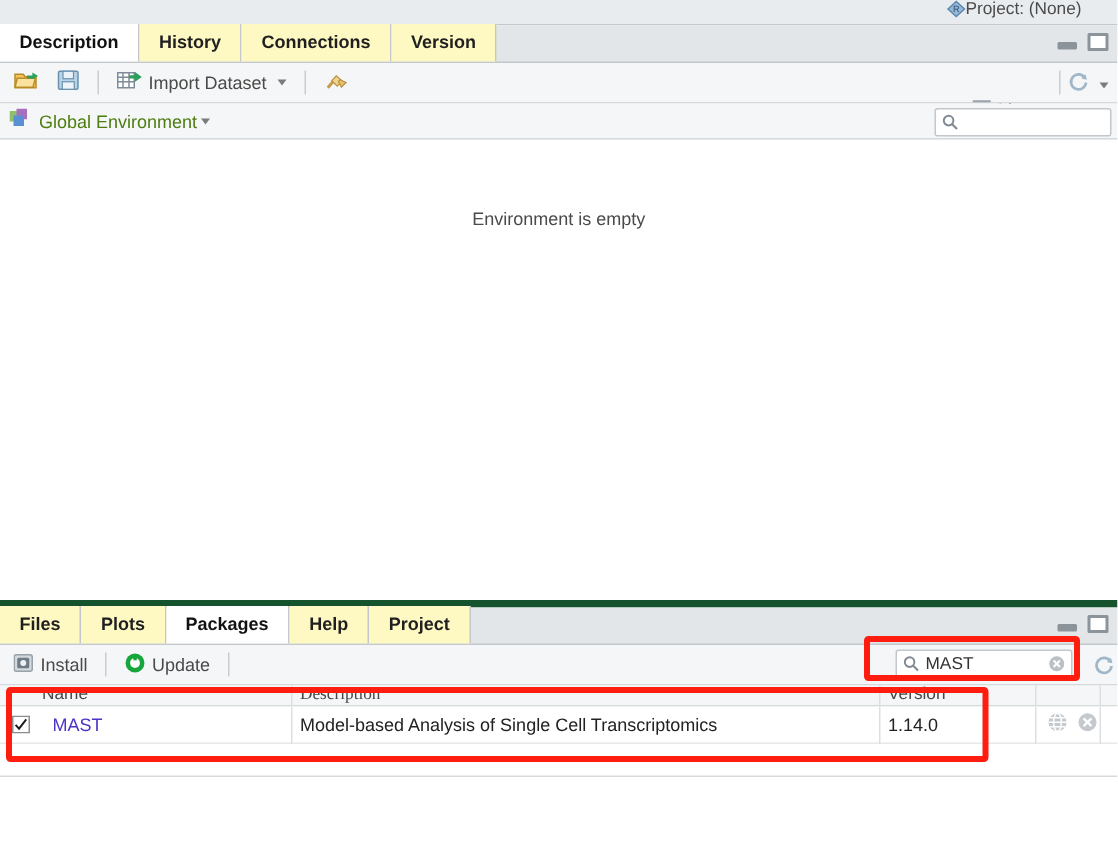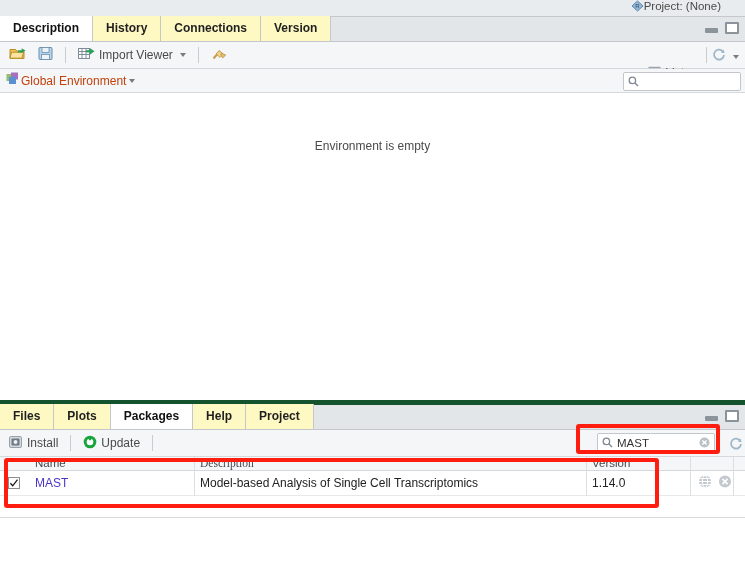--- a/index.html
+++ b/index.html
@@ -70,21 +70,21 @@
   .caret {
     width:0;height:0;border-left:3.5px solid transparent;border-right:3.5px solid transparent;
     border-top:4px solid #7b7b7b; display:inline-block; margin-left:3px;
   }
 
   
   .envbar {
     height:24px; background:#f4f6f7; border-bottom:1px solid #d5d9dc;
     display:flex; align-items:center; padding:0 6px; position:relative;
   }
-  .env-label { font-size:12px; color:#c2410c; }
+  .env-label { font-size:12px; color:#4d7c0f; margin-left:5px; }
 
   .searchbox {
     position:absolute; right:4px; top:3px;
     width:118px; height:19px; background:#ffffff;
     border:1px solid #c3c7cb; border-radius:2px;
     display:flex; align-items:center; padding:0 4px; gap:4px;
   }
   .searchbox input {
     border:none; outline:none; background:transparent;
     font-family:"Liberation Sans", sans-serif; font-size:11.5px; color:#333;
@@ -183,21 +183,21 @@
           <svg width="17" height="15" viewBox="0 0 17 15">
             <rect x="0.5" y="2.5" width="11" height="10" fill="#ffffff" stroke="#7f8c99" stroke-width="1"></rect>
             <line x1="0.5" y1="5.5" x2="11.5" y2="5.5" stroke="#7f8c99" stroke-width="1"></line>
             <line x1="0.5" y1="8.5" x2="11.5" y2="8.5" stroke="#7f8c99" stroke-width="1"></line>
             <line x1="4" y1="2.5" x2="4" y2="12.5" stroke="#7f8c99" stroke-width="1"></line>
             <line x1="8" y1="2.5" x2="8" y2="12.5" stroke="#7f8c99" stroke-width="1"></line>
             <path d="M8 4.2h4.5v2.2H8z" fill="#2aa05a"></path>
             <polygon points="11.8,1.9 16.5,5.3 11.8,8.7" fill="#2aa05a"></polygon>
           </svg>
         </span>
-        <span>Import Viewer</span>
+        <span>Import Dataset</span>
         <span class="caret"></span>
       </span>
 
       <span class="tb-sep"></span>
 
       <span class="tb-item">
         <span>
           <svg width="16" height="15" viewBox="0 0 16 15">
             <line x1="2.5" y1="12.5" x2="9" y2="5" stroke="#c89b4a" stroke-width="2"></line>
             <path d="M8.2 4.6l4 3.4-3.4 3.4-3.6-3.6z" fill="#f2d28f" stroke="#b9913f" stroke-width="0.8"></path>
@@ -324,21 +324,21 @@
         <span>
           <svg width="14" height="14" viewBox="0 0 14 14">
             <path d="M11.4 4.2A5 5 0 1 0 12 7" fill="none" stroke="#9fb7c9" stroke-width="1.8"></path>
             <polygon points="11.6,1.5 12.6,5.2 8.9,4.4" fill="#9fb7c9"></polygon>
           </svg>
         </span>
       </span>
     </div>
 
     <div class="pkg-head">
-      <span style="left:35px;">Name</span>
+      <span style="left:28px;">Name</span>
       <span style="left:200px;font-family:Liberation Serif, serif;">Description</span>
       <span style="left:592px;">Version</span>
       <span class="col-div" style="left:194px; height:14px;"></span>
       <span class="col-div" style="left:586px; height:14px;"></span>
       <span class="col-div" style="left:690px; height:14px;"></span>
       <span class="col-div" style="left:733px; height:14px;"></span>
     </div>
 
     <div class="pkg-row">
       <span class="ckmark">

